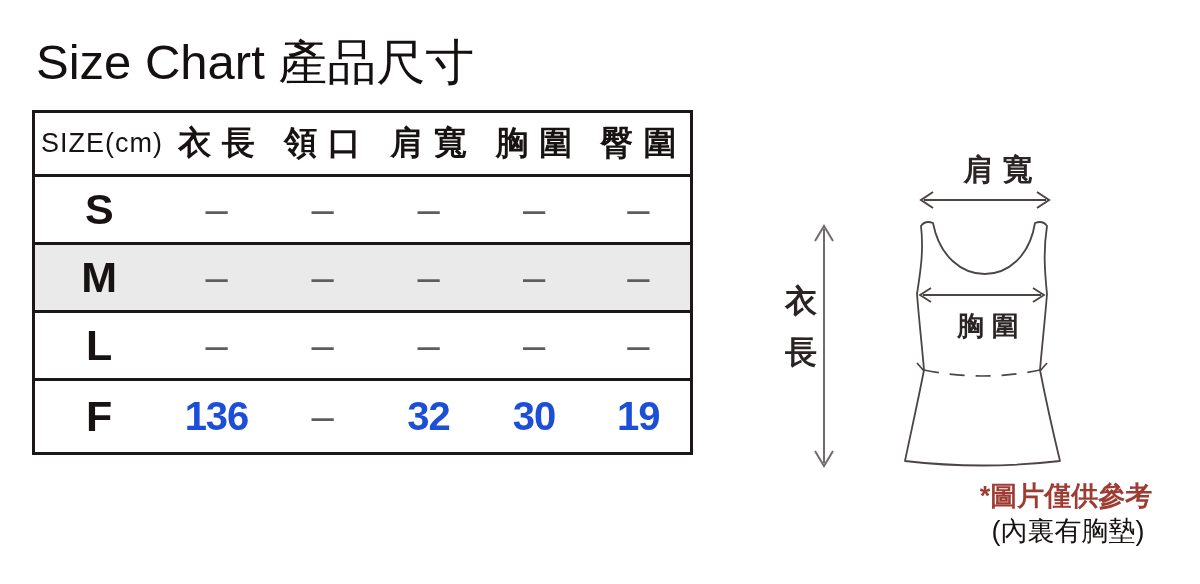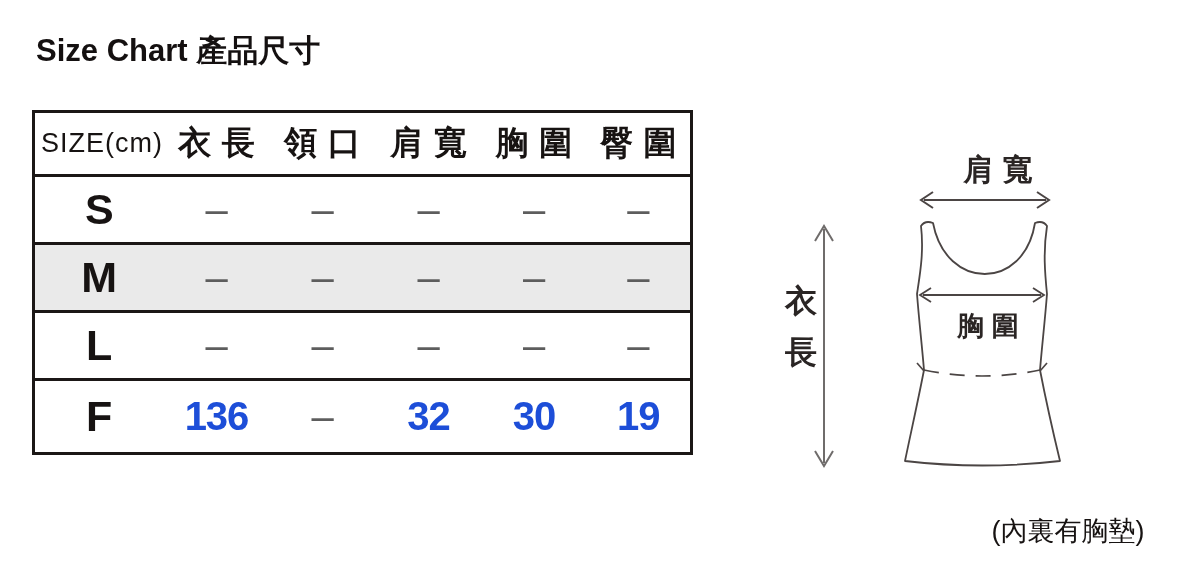--- a/index.html
+++ b/index.html
@@ -11,22 +11,22 @@
     overflow: hidden;
     font-family: "Liberation Sans", "DejaVu Sans", sans-serif;
     color: #171312;
   }
 
   
   .title {
     position: absolute;
     left: 36px;
     top: 30px;
-    font-size: 31px;
-    font-weight: 700;
+    font-size: 49px;
+    font-weight: 400;
     color: #141010;
     white-space: nowrap;
   }
 
   
   table.size-table {
     position: absolute;
     left: 32px;
     top: 110px;
     width: 658px;
@@ -204,15 +204,16 @@
     <g stroke="#4b4544" stroke-width="1.7" fill="none">
       <path d="M 924 370 Q 982 382 1040 370" stroke-dasharray="15 11"></path>
       <path d="M 917 363 L 924 371"></path>
       <path d="M 1047 363 L 1040 371"></path>
     </g>
   </svg>
 
   <div class="diagram-label lbl-shoulder">肩寬</div>
   <div class="diagram-label lbl-length">衣長</div>
   <div class="diagram-label lbl-chest">胸圍</div>
+  <div class="note-red">*圖片僅供參考</div>
   <div class="note-black">(內裏有胸墊)</div>
 
 </div>
 
 </body></html>

